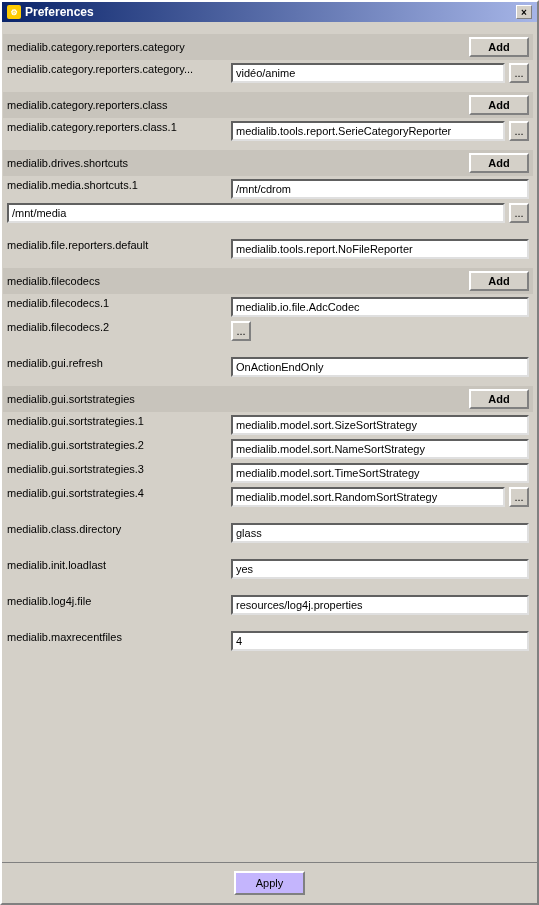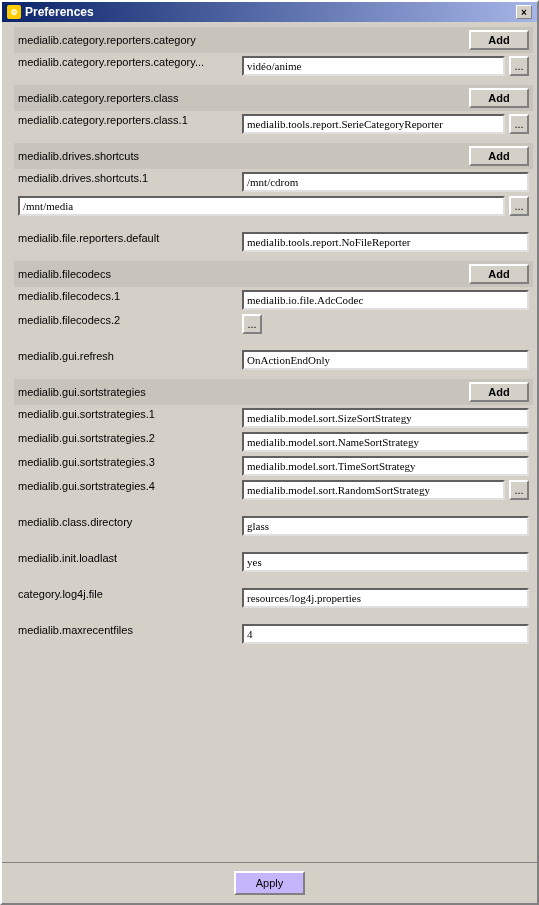--- a/index.html
+++ b/index.html
@@ -67,21 +67,22 @@
       flex: 1;
       overflow: hidden;
       display: flex;
       flex-direction: column;
       background: #d4d0c8;
     }
     .scroll-area {
       flex: 1;
       overflow-y: scroll;
       overflow-x: hidden;
-      padding: 4px 4px 4px 12px;
+      padding: 4px 4px 4px 1px;
+      margin-top: 7px;
     }
     .scroll-area::-webkit-scrollbar {
       width: 16px;
     }
     .scroll-area::-webkit-scrollbar-track {
       background: #d4d0c8;
       border: 1px solid #808080;
     }
     .scroll-area::-webkit-scrollbar-thumb {
       background: #d4d0c8;
@@ -129,21 +130,21 @@
       flex: 1;
       height: 20px;
       border: 2px solid #808080;
       border-top-color: #606060;
       border-left-color: #606060;
       border-bottom-color: #dfdfdf;
       border-right-color: #dfdfdf;
       background: #ffffff;
       font-size: 11px;
       padding: 0 3px;
-      font-family: Liberation Serif, serif;
+      font-family: Liberation Sans, sans-serif;
     }
     .ellipsis-btn {
       width: 20px;
       height: 20px;
       background: #d4d0c8;
       border: 2px solid #808080;
       border-top-color: #ffffff;
       border-left-color: #ffffff;
       font-size: 11px;
       cursor: pointer;
@@ -211,21 +212,21 @@
           <span class="pref-row-label">medialib.category.reporters.class.1</span>
           <input type="text" class="pref-input" value="medialib.tools.report.SerieCategoryReporter" style="">
           <button class="ellipsis-btn">...</button>
         </div>
         <div class="spacer-row"></div>
         <div class="section-header section-bg">
           <span class="section-label">medialib.drives.shortcuts</span>
           <button class="add-btn">Add</button>
         </div>
         <div class="pref-row">
-          <span class="pref-row-label">medialib.drives.shortcuts.1</span>
+          <span class="pref-row-label">medialib.media.shortcuts.1</span>
           <input type="text" class="pref-input" value="/mnt/cdrom" style="">
         </div>
         <div class="pref-row">
           <input type="text" class="pref-input" value="/mnt/media" style="">
           <button class="ellipsis-btn">...</button>
         </div>
         <div class="spacer-row"></div>
         <div class="spacer-row"></div>
         <div class="pref-row">
           <span class="pref-row-label">medialib.file.reporters.default</span>
@@ -280,21 +281,21 @@
         </div>
         <div class="spacer-row"></div>
         <div class="spacer-row"></div>
         <div class="pref-row">
           <span class="pref-row-label">medialib.init.loadlast</span>
           <input type="text" class="pref-input" value="yes" style="">
         </div>
         <div class="spacer-row"></div>
         <div class="spacer-row"></div>
         <div class="pref-row">
-          <span class="pref-row-label">category.log4j.file</span>
+          <span class="pref-row-label">medialib.log4j.file</span>
           <input type="text" class="pref-input" value="resources/log4j.properties" style="">
         </div>
         <div class="spacer-row"></div>
         <div class="spacer-row"></div>
         <div class="pref-row">
           <span class="pref-row-label">medialib.maxrecentfiles</span>
           <input type="text" class="pref-input" value="4" style="">
         </div>
         <div class="spacer-row"></div>
       </div>

